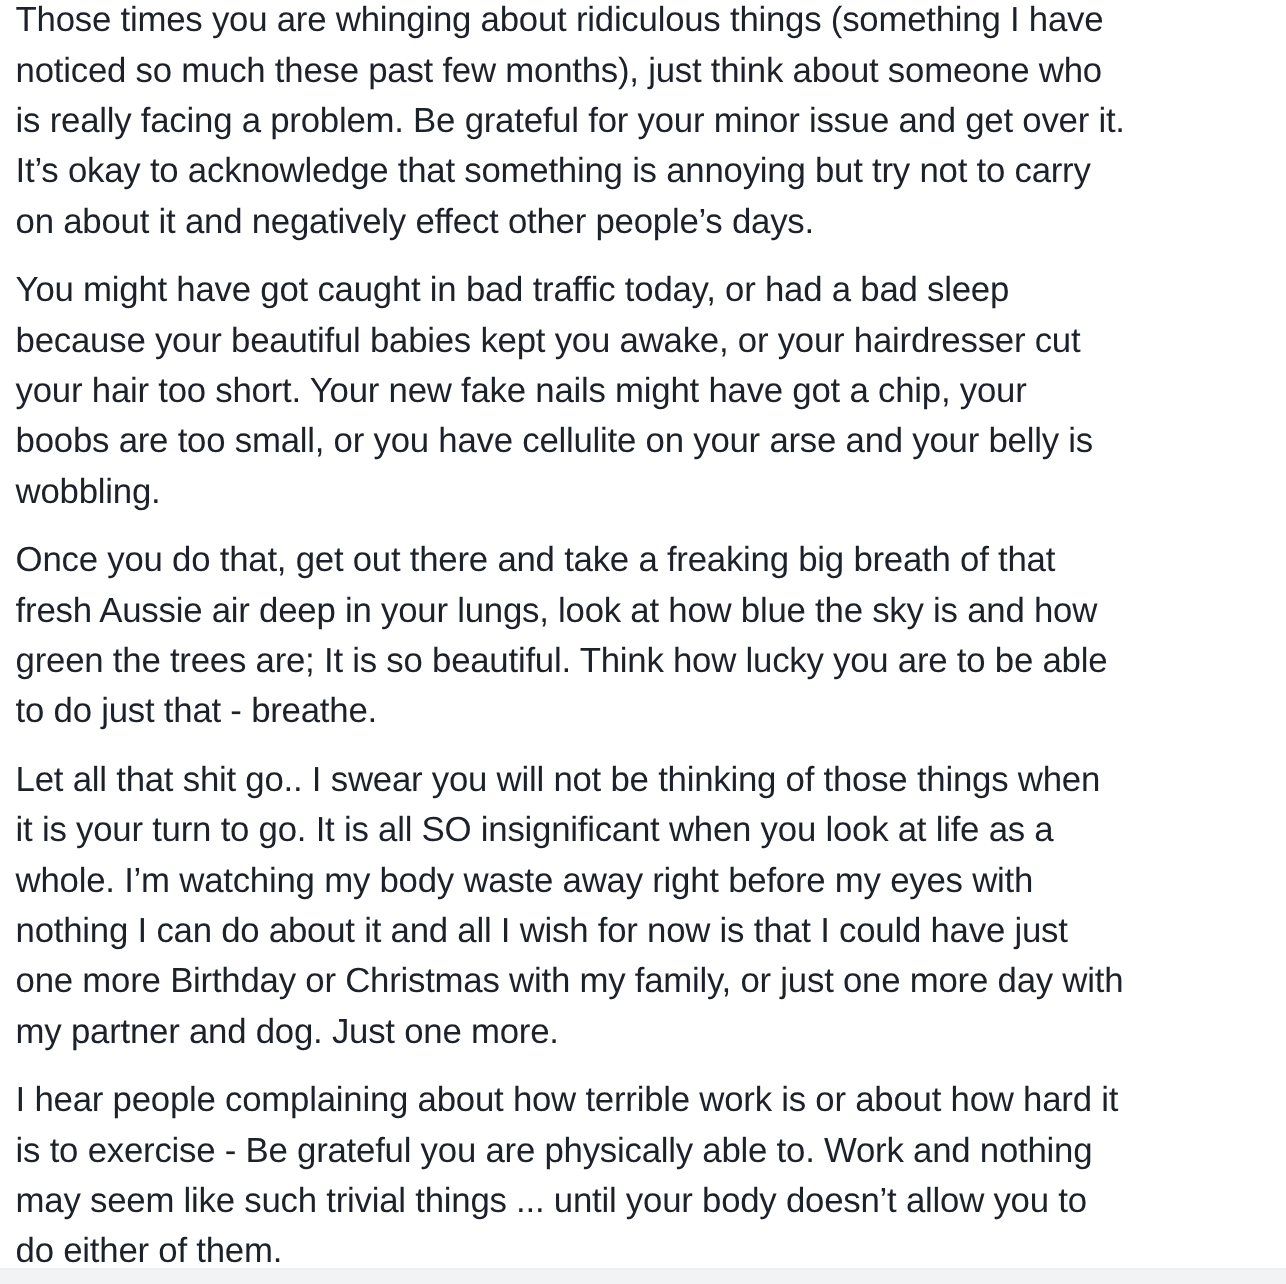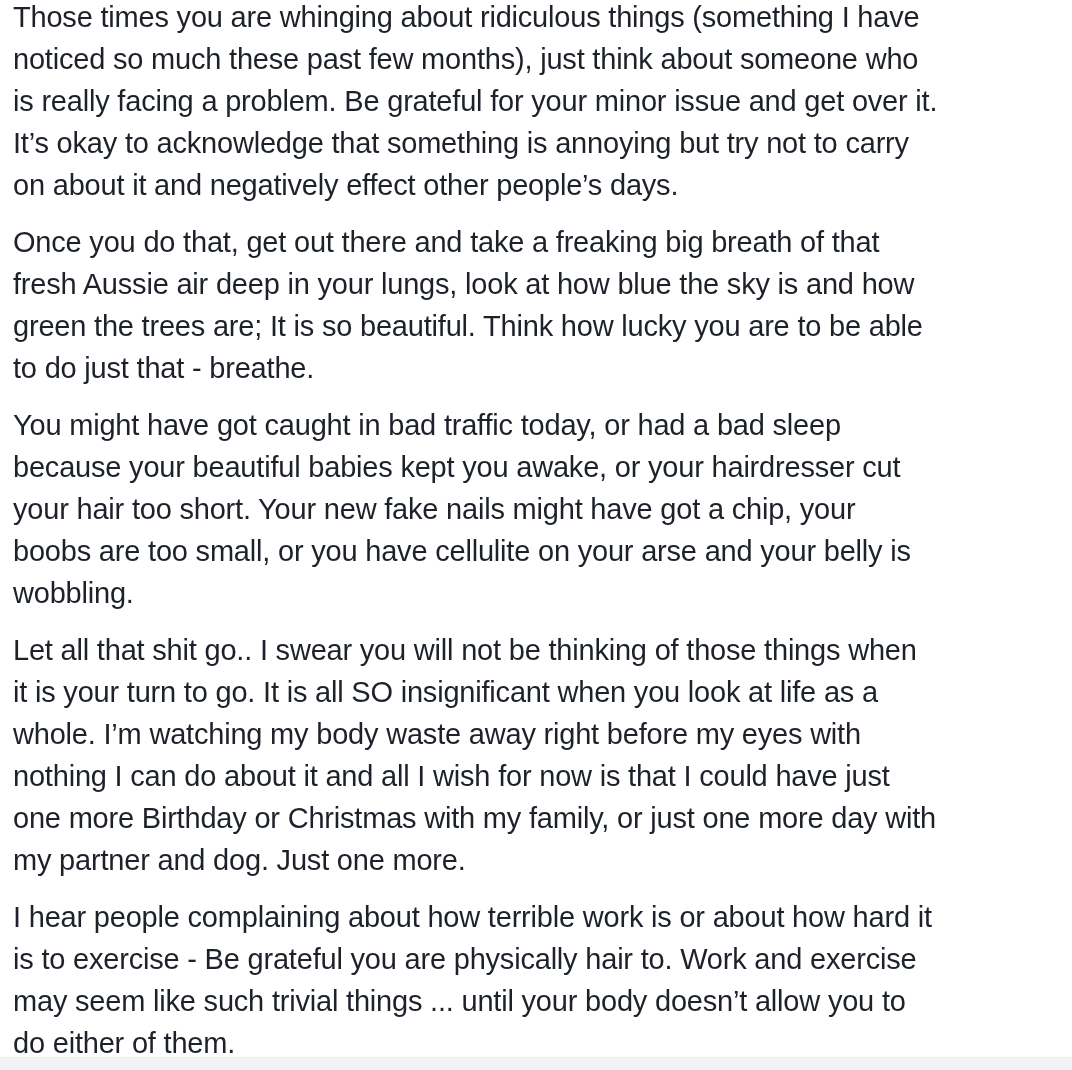--- a/index.html
+++ b/index.html
@@ -42,34 +42,34 @@
 </style>
 </head>
 <body>
 
 <div class="post-body">
   <p class="post-paragraph">Those times you are whinging about ridiculous things (something I have
 noticed so much these past few months), just think about someone who
 is really facing a problem. Be grateful for your minor issue and get over it.
 It’s okay to acknowledge that something is annoying but try not to carry
 on about it and negatively effect other people’s days.</p>
-  <p class="post-paragraph">Once you do that, get out there and take a freaking big breath of that
-fresh Aussie air deep in your lungs, look at how blue the sky is and how
-green the trees are; It is so beautiful. Think how lucky you are to be able
-to do just that - breathe.</p>
   <p class="post-paragraph">You might have got caught in bad traffic today, or had a bad sleep
 because your beautiful babies kept you awake, or your hairdresser cut
 your hair too short. Your new fake nails might have got a chip, your
 boobs are too small, or you have cellulite on your arse and your belly is
 wobbling.</p>
+  <p class="post-paragraph">Once you do that, get out there and take a freaking big breath of that
+fresh Aussie air deep in your lungs, look at how blue the sky is and how
+green the trees are; It is so beautiful. Think how lucky you are to be able
+to do just that - breathe.</p>
   <p class="post-paragraph">Let all that shit go.. I swear you will not be thinking of those things when
 it is your turn to go. It is all SO insignificant when you look at life as a
 whole. I’m watching my body waste away right before my eyes with
 nothing I can do about it and all I wish for now is that I could have just
 one more Birthday or Christmas with my family, or just one more day with
 my partner and dog. Just one more.</p>
   <p class="post-paragraph">I hear people complaining about how terrible work is or about how hard it
-is to exercise - Be grateful you are physically hair to. Work and exercise
+is to exercise - Be grateful you are physically able to. Work and nothing
 may seem like such trivial things ... until your body doesn’t allow you to
 do either of them.</p>
 </div>
 
 <div class="footer-band"></div>
 
 </body></html>

